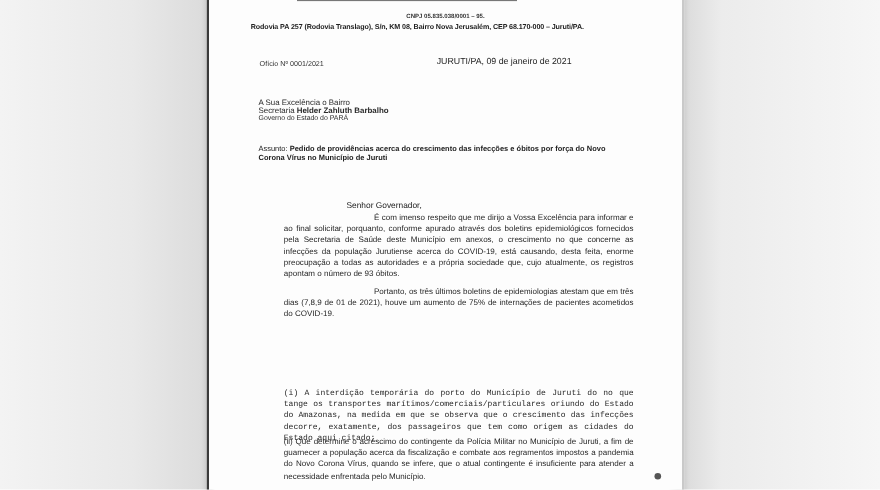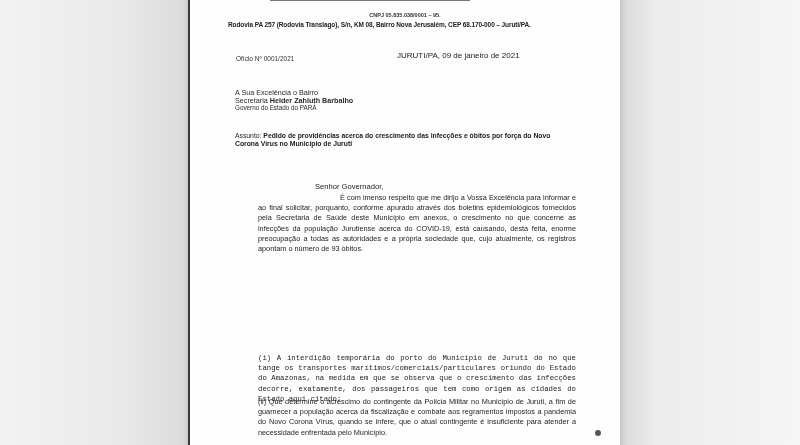--- a/index.html
+++ b/index.html
@@ -60,17 +60,18 @@
   </div>
 
   <div class="subject">
     <span>Assunto:</span>
     <b>Pedido de providências acerca do crescimento das infecções e óbitos por força do Novo Corona Vírus no Município de Juruti</b>
   </div>
 
   <div class="greeting">Senhor Governador,</div>
 
   <div class="body-text p1"><span class="indent"></span><span>É com imenso respeito que me dirijo a Vossa Excelência para informar e ao final solicitar, porquanto, conforme apurado através dos boletins epidemiológicos fornecidos pela Secretaria de Saúde deste Município em anexos, o crescimento no que concerne as infecções da população Jurutiense acerca do COVID-19, está causando, desta feita, enorme preocupação a todas as autoridades e a própria sociedade que, cujo atualmente, os registros apontam o número de 93 óbitos.</span></div>
+  <div class="body-text p2"><span class="indent"></span><span>Portanto, os três últimos boletins de epidemiologias atestam que em três dias (7,8,9 de 01 de 2021), houve um aumento de 75% de internações de pacientes acometidos do COVID-19.</span></div>
   <div class="body-text p5"><span>(i) A interdição temporária do porto do Município de Juruti do no que tange os transportes marítimos/comerciais/particulares oriundo do Estado do Amazonas, na medida em que se observa que o crescimento das infecções decorre, exatamente, dos passageiros que tem como origem as cidades do Estado aqui citado;</span></div>
   <div class="body-text p6"><span>(ii) Que determine o acréscimo do contingente da Polícia Militar no Município de Juruti, a fim de guarnecer a população acerca da fiscalização e combate aos regramentos impostos a pandemia do Novo Corona Vírus, quando se infere, que o atual contingente é insuficiente para atender a necessidade enfrentada pelo Município.</span></div>
 
   <div class="mark"></div>
 </div>
 
 </body></html>

